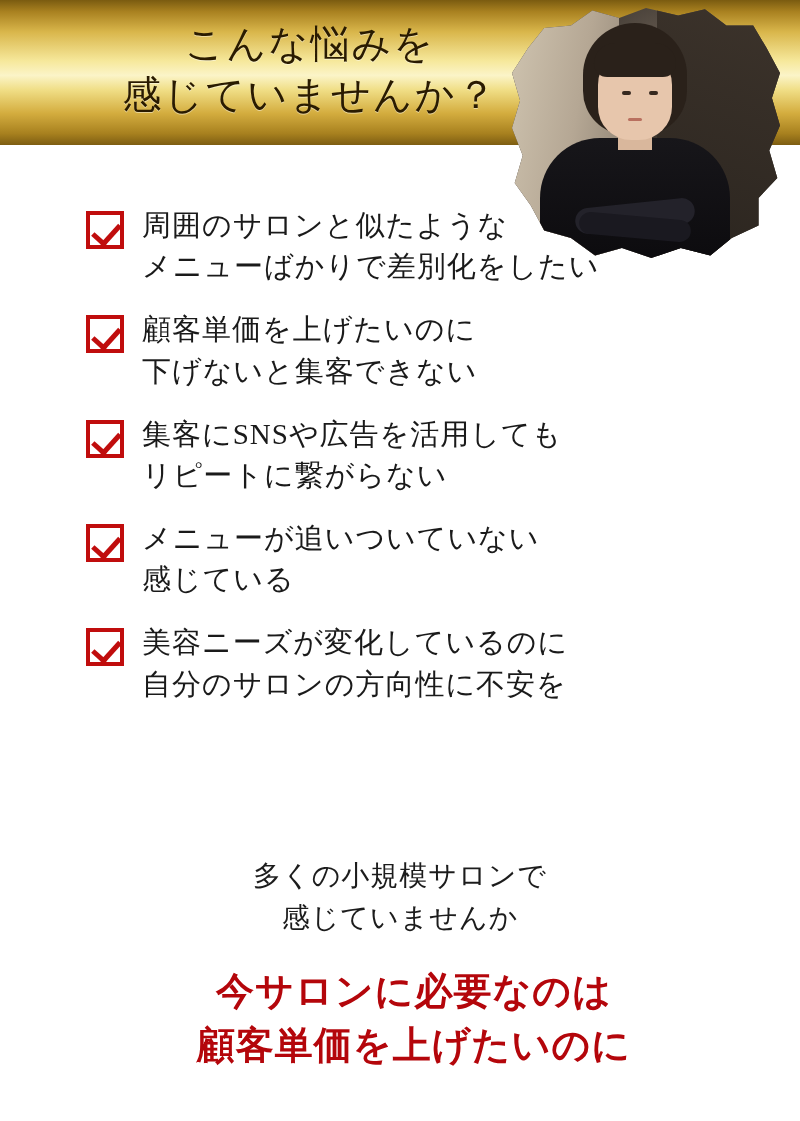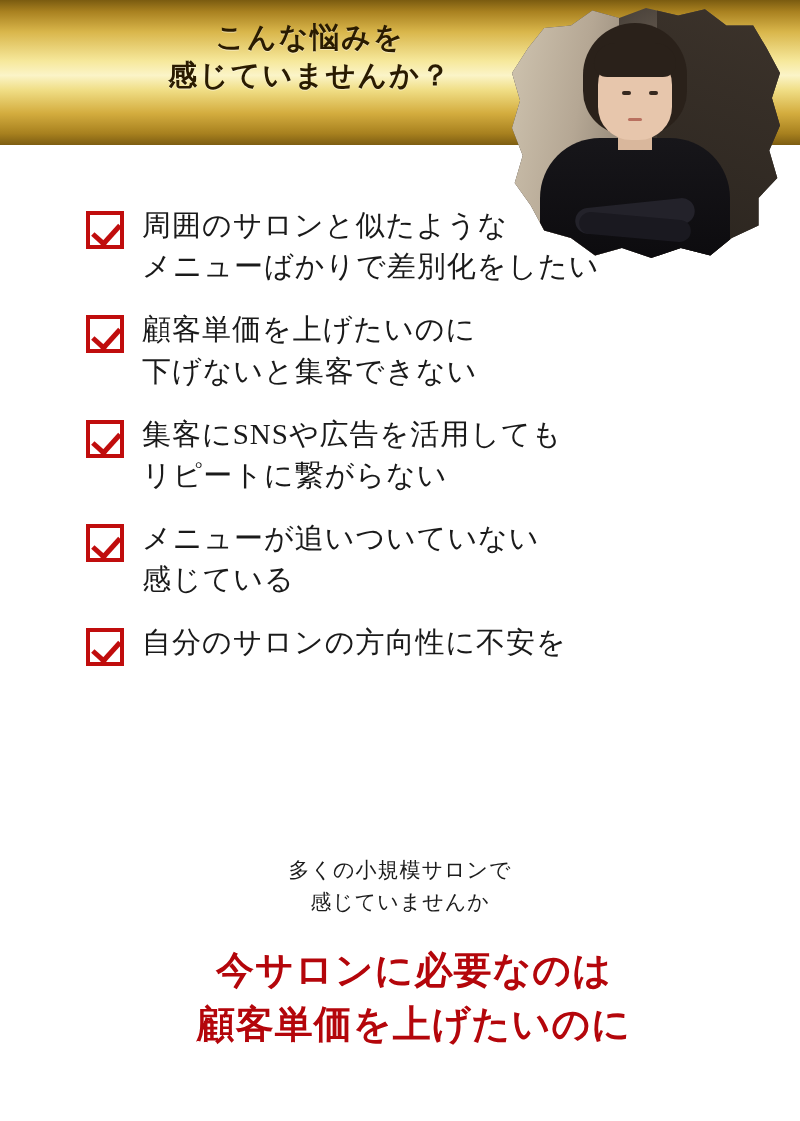--- a/index.html
+++ b/index.html
@@ -34,23 +34,23 @@
       #a8811f 92%,
       #7d5d12 100%);
     overflow: hidden;
   }
   .header-title {
     position: absolute;
     left: 0;
     top: 18px;
     width: 620px;
     text-align: center;
-    font-size: 29px;
+    font-size: 39px;
     line-height: 1.32;
-    font-weight: bold;
+    font-weight: normal;
     color: #2a1b00;
     letter-spacing: 2px;
     text-shadow: 0 1px 0 rgba(255,255,255,0.45);
   }
   .header-title span { display: block; }
 
   
   .photo-wrap {
     position: absolute;
     left: 512px;
@@ -193,21 +193,21 @@
 
   
   .closing {
     position: absolute;
     top: 855px;
     left: 0;
     width: 800px;
     text-align: center;
   }
   .closing-lead {
-    font-size: 21px;
+    font-size: 28px;
     line-height: 1.5;
     letter-spacing: 1px;
     color: #1c1c1c;
   }
   .closing-lead span { display: block; }
   .closing-strong {
     margin-top: 26px;
     font-size: 38px;
     line-height: 1.42;
     font-weight: bold;
@@ -274,20 +274,21 @@
     <div class="checkbox"></div>
     <div class="check-text">
       <span>メニューが追いついていない</span>
       <span>感じている</span>
     </div>
   </div>
 
   <div class="check-item">
     <div class="checkbox"></div>
     <div class="check-text">
+      <span>美容ニーズが変化しているのに</span>
       <span>自分のサロンの方向性に不安を</span>
     </div>
   </div>
 
 </div>
 
 <div class="closing">
   <div class="closing-lead">
     <span>多くの小規模サロンで</span>
     <span>感じていませんか</span>

